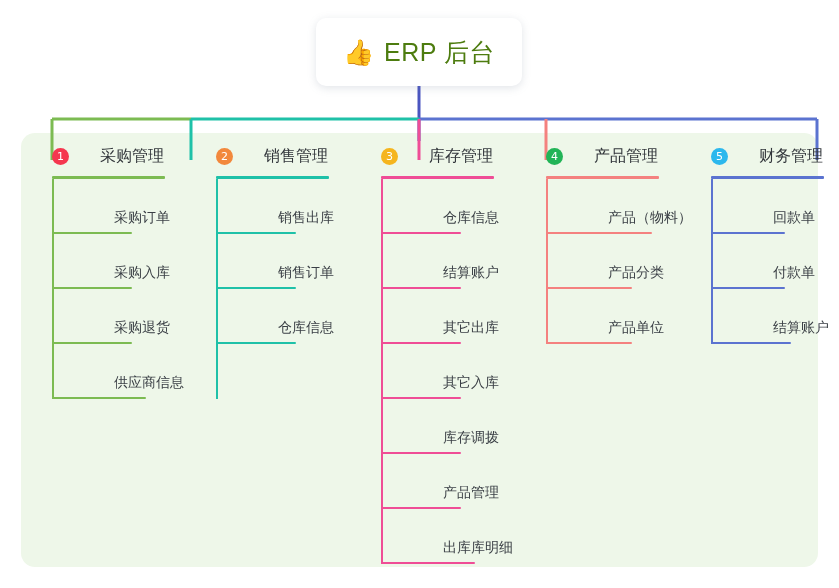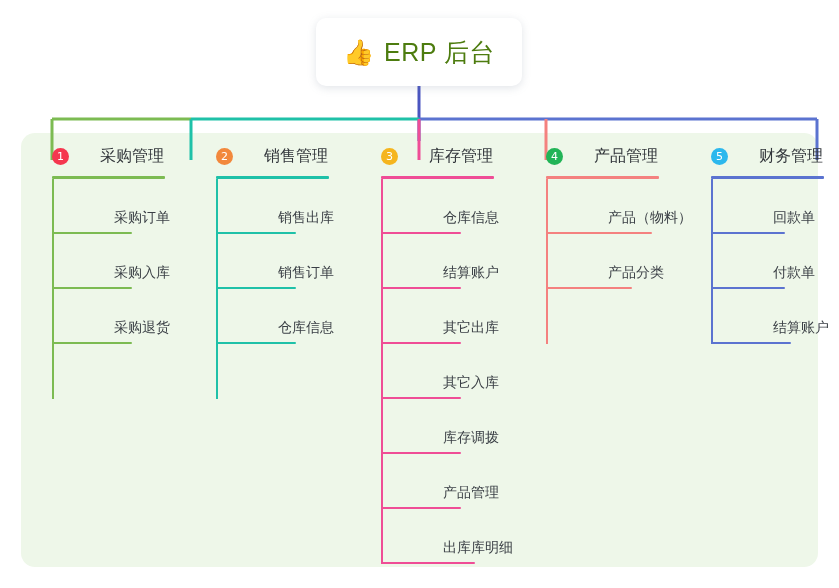--- a/index.html
+++ b/index.html
@@ -178,20 +178,24 @@
             <div class="leaf-rule" style="width: 80px; background: rgb(124, 187, 82);"></div>
           </div>
           <div class="leaf">
             <span class="leaf-label">采购入库</span>
             <div class="leaf-rule" style="width: 80px; background: rgb(124, 187, 82);"></div>
           </div>
           <div class="leaf">
             <span class="leaf-label">采购退货</span>
             <div class="leaf-rule" style="width: 80px; background: rgb(124, 187, 82);"></div>
           </div>
+          <div class="leaf">
+            <span class="leaf-label">供应商信息</span>
+            <div class="leaf-rule" style="width: 94px; background: rgb(124, 187, 82);"></div>
+          </div>
         </div>
         <div class="spine" style="background: rgb(124, 187, 82); height: 220px;"></div>
       </div>
       <div class="column" style="left: 200px; width: 150px;">
         <div class="col-header">
           <span class="badge" style="background: rgb(242, 136, 60);">2</span>
           <span class="col-title">销售管理</span>
         </div>
         <div class="header-rule" style="width: 113px; background: rgb(31, 193, 168); margin-left: 16px;"></div>
         <div class="leaves">
@@ -256,20 +260,24 @@
         <div class="header-rule" style="width: 113px; background: rgb(244, 129, 127); margin-left: 16px;"></div>
         <div class="leaves">
           <div class="leaf">
             <span class="leaf-label">产品（物料）</span>
             <div class="leaf-rule" style="width: 106px; background: rgb(244, 129, 127);"></div>
           </div>
           <div class="leaf">
             <span class="leaf-label">产品分类</span>
             <div class="leaf-rule" style="width: 86px; background: rgb(244, 129, 127);"></div>
           </div>
+          <div class="leaf">
+            <span class="leaf-label">产品单位</span>
+            <div class="leaf-rule" style="width: 86px; background: rgb(244, 129, 127);"></div>
+          </div>
         </div>
         <div class="spine" style="background: rgb(244, 129, 127); height: 165px;"></div>
       </div>
       <div class="column" style="left: 695px; width: 145px;">
         <div class="col-header">
           <span class="badge" style="background: rgb(44, 184, 237);">5</span>
           <span class="col-title">财务管理</span>
         </div>
         <div class="header-rule" style="width: 113px; background: rgb(91, 115, 208); margin-left: 16px;"></div>
         <div class="leaves">

